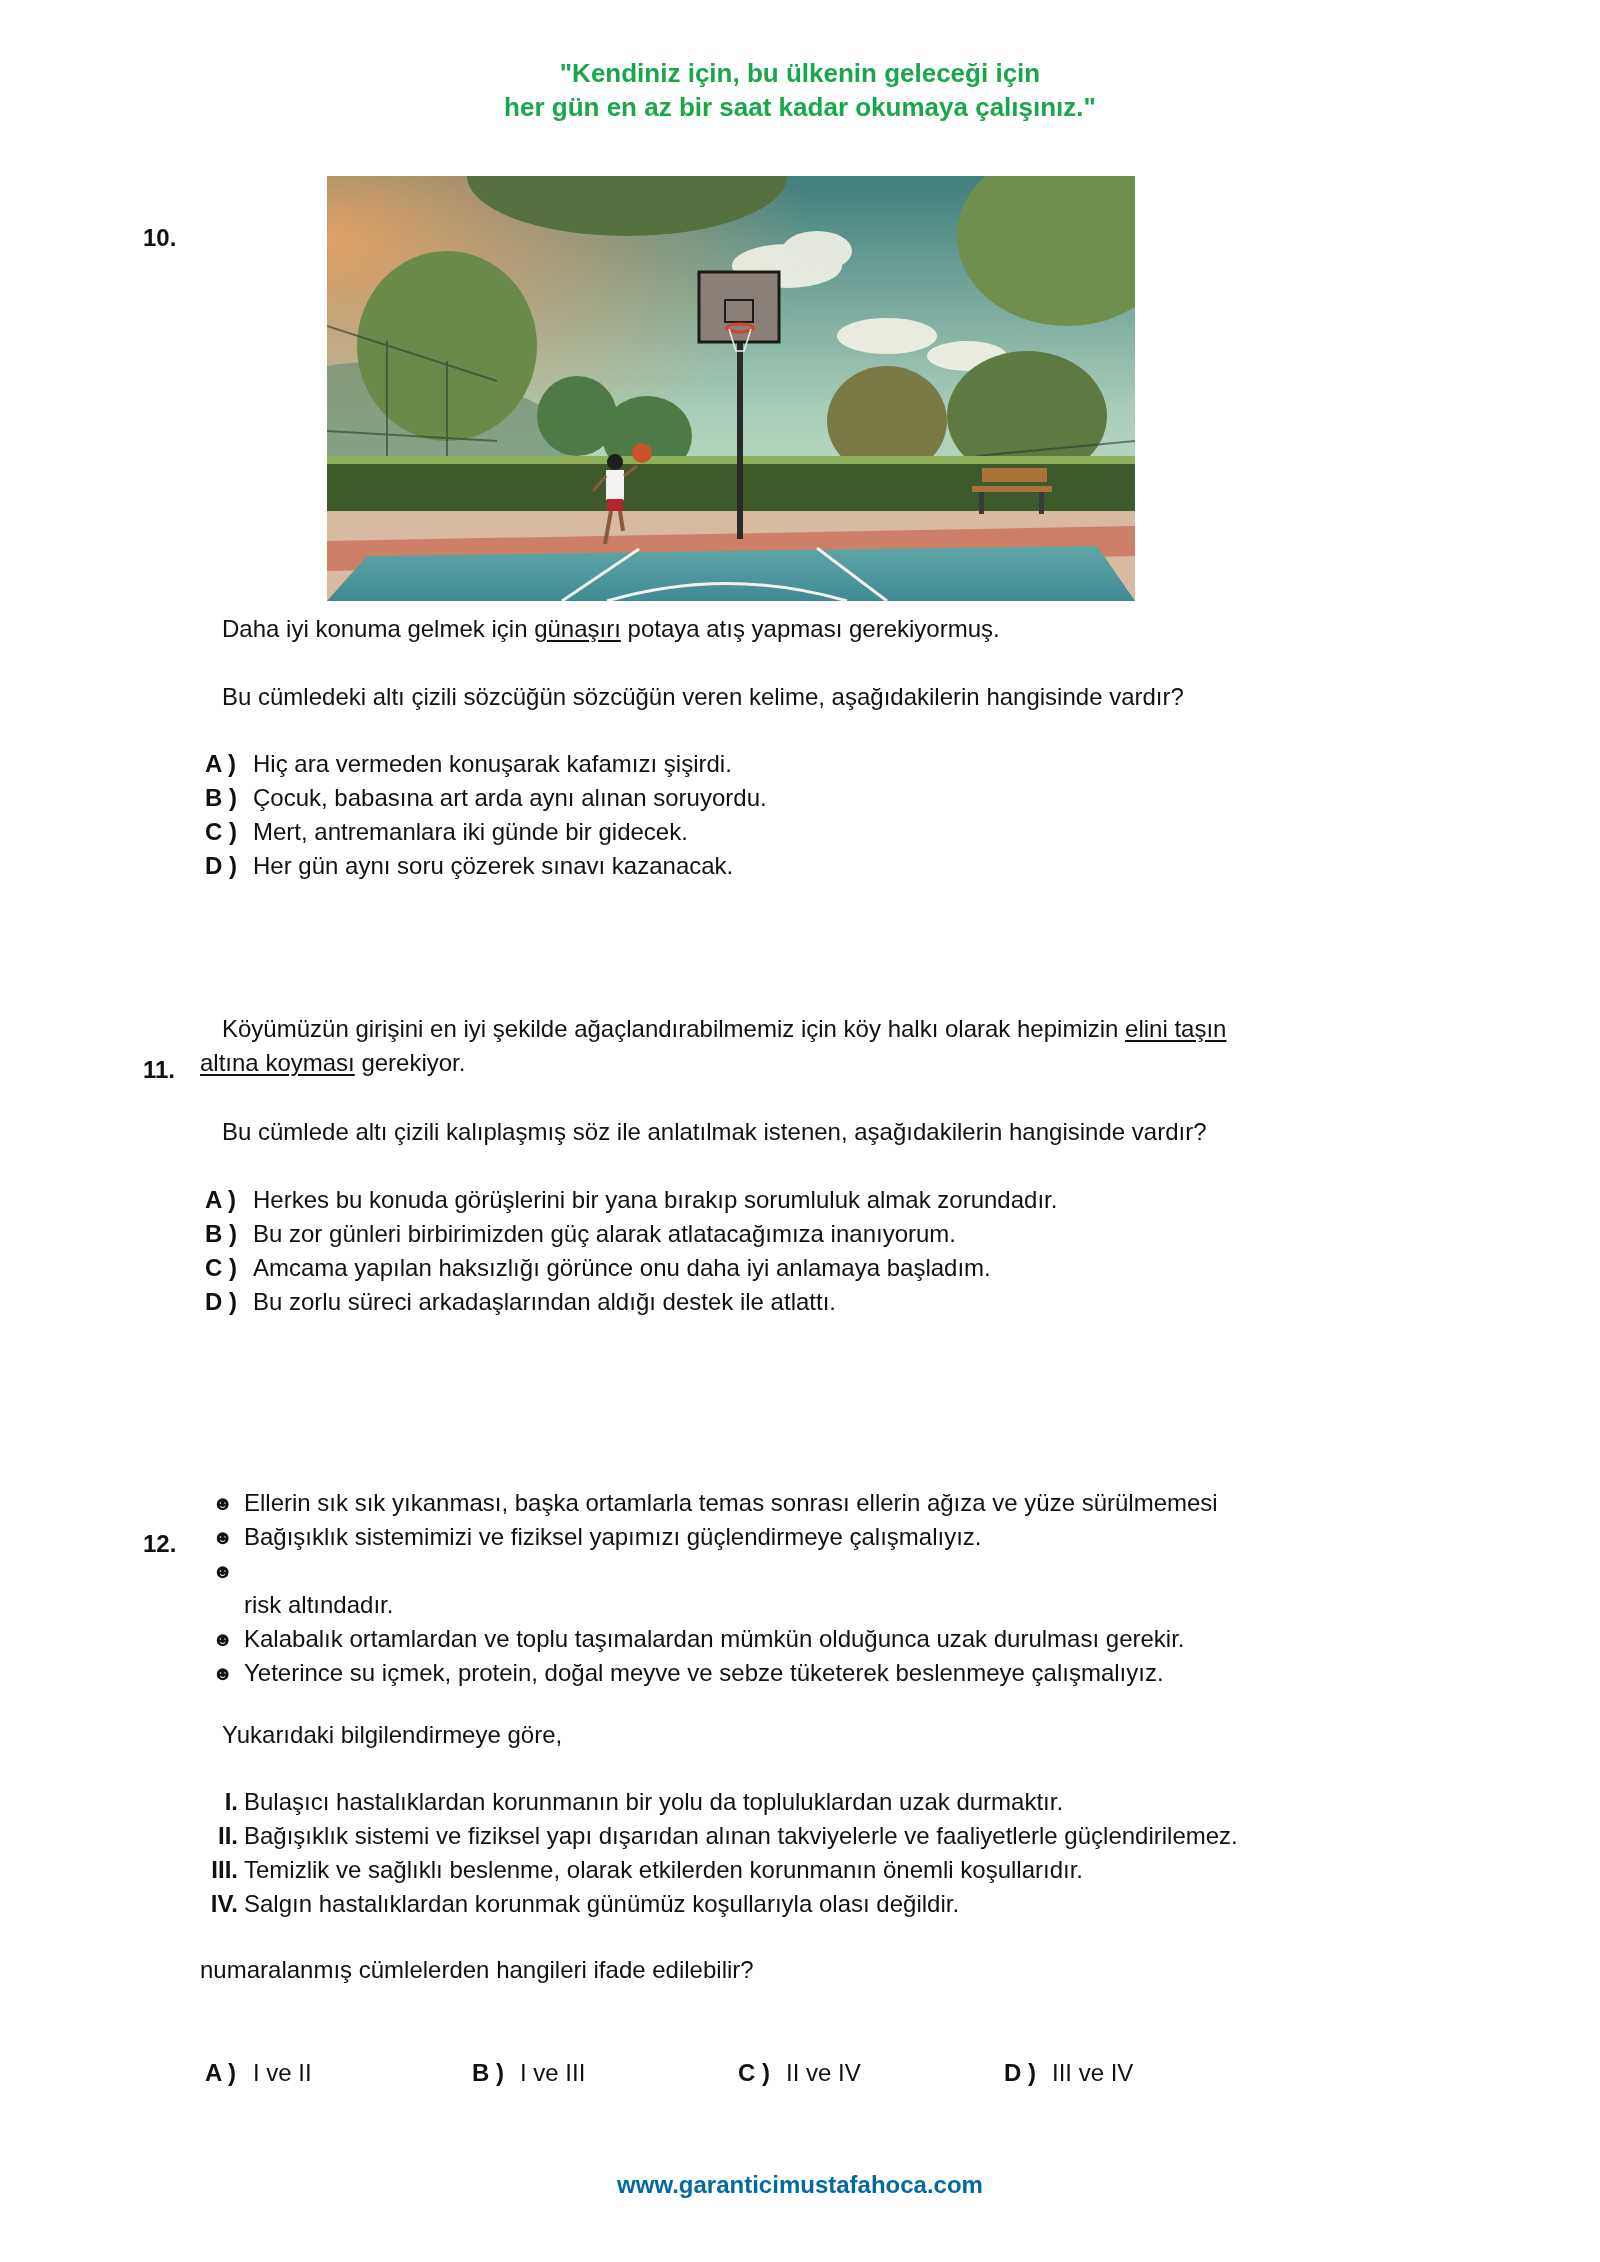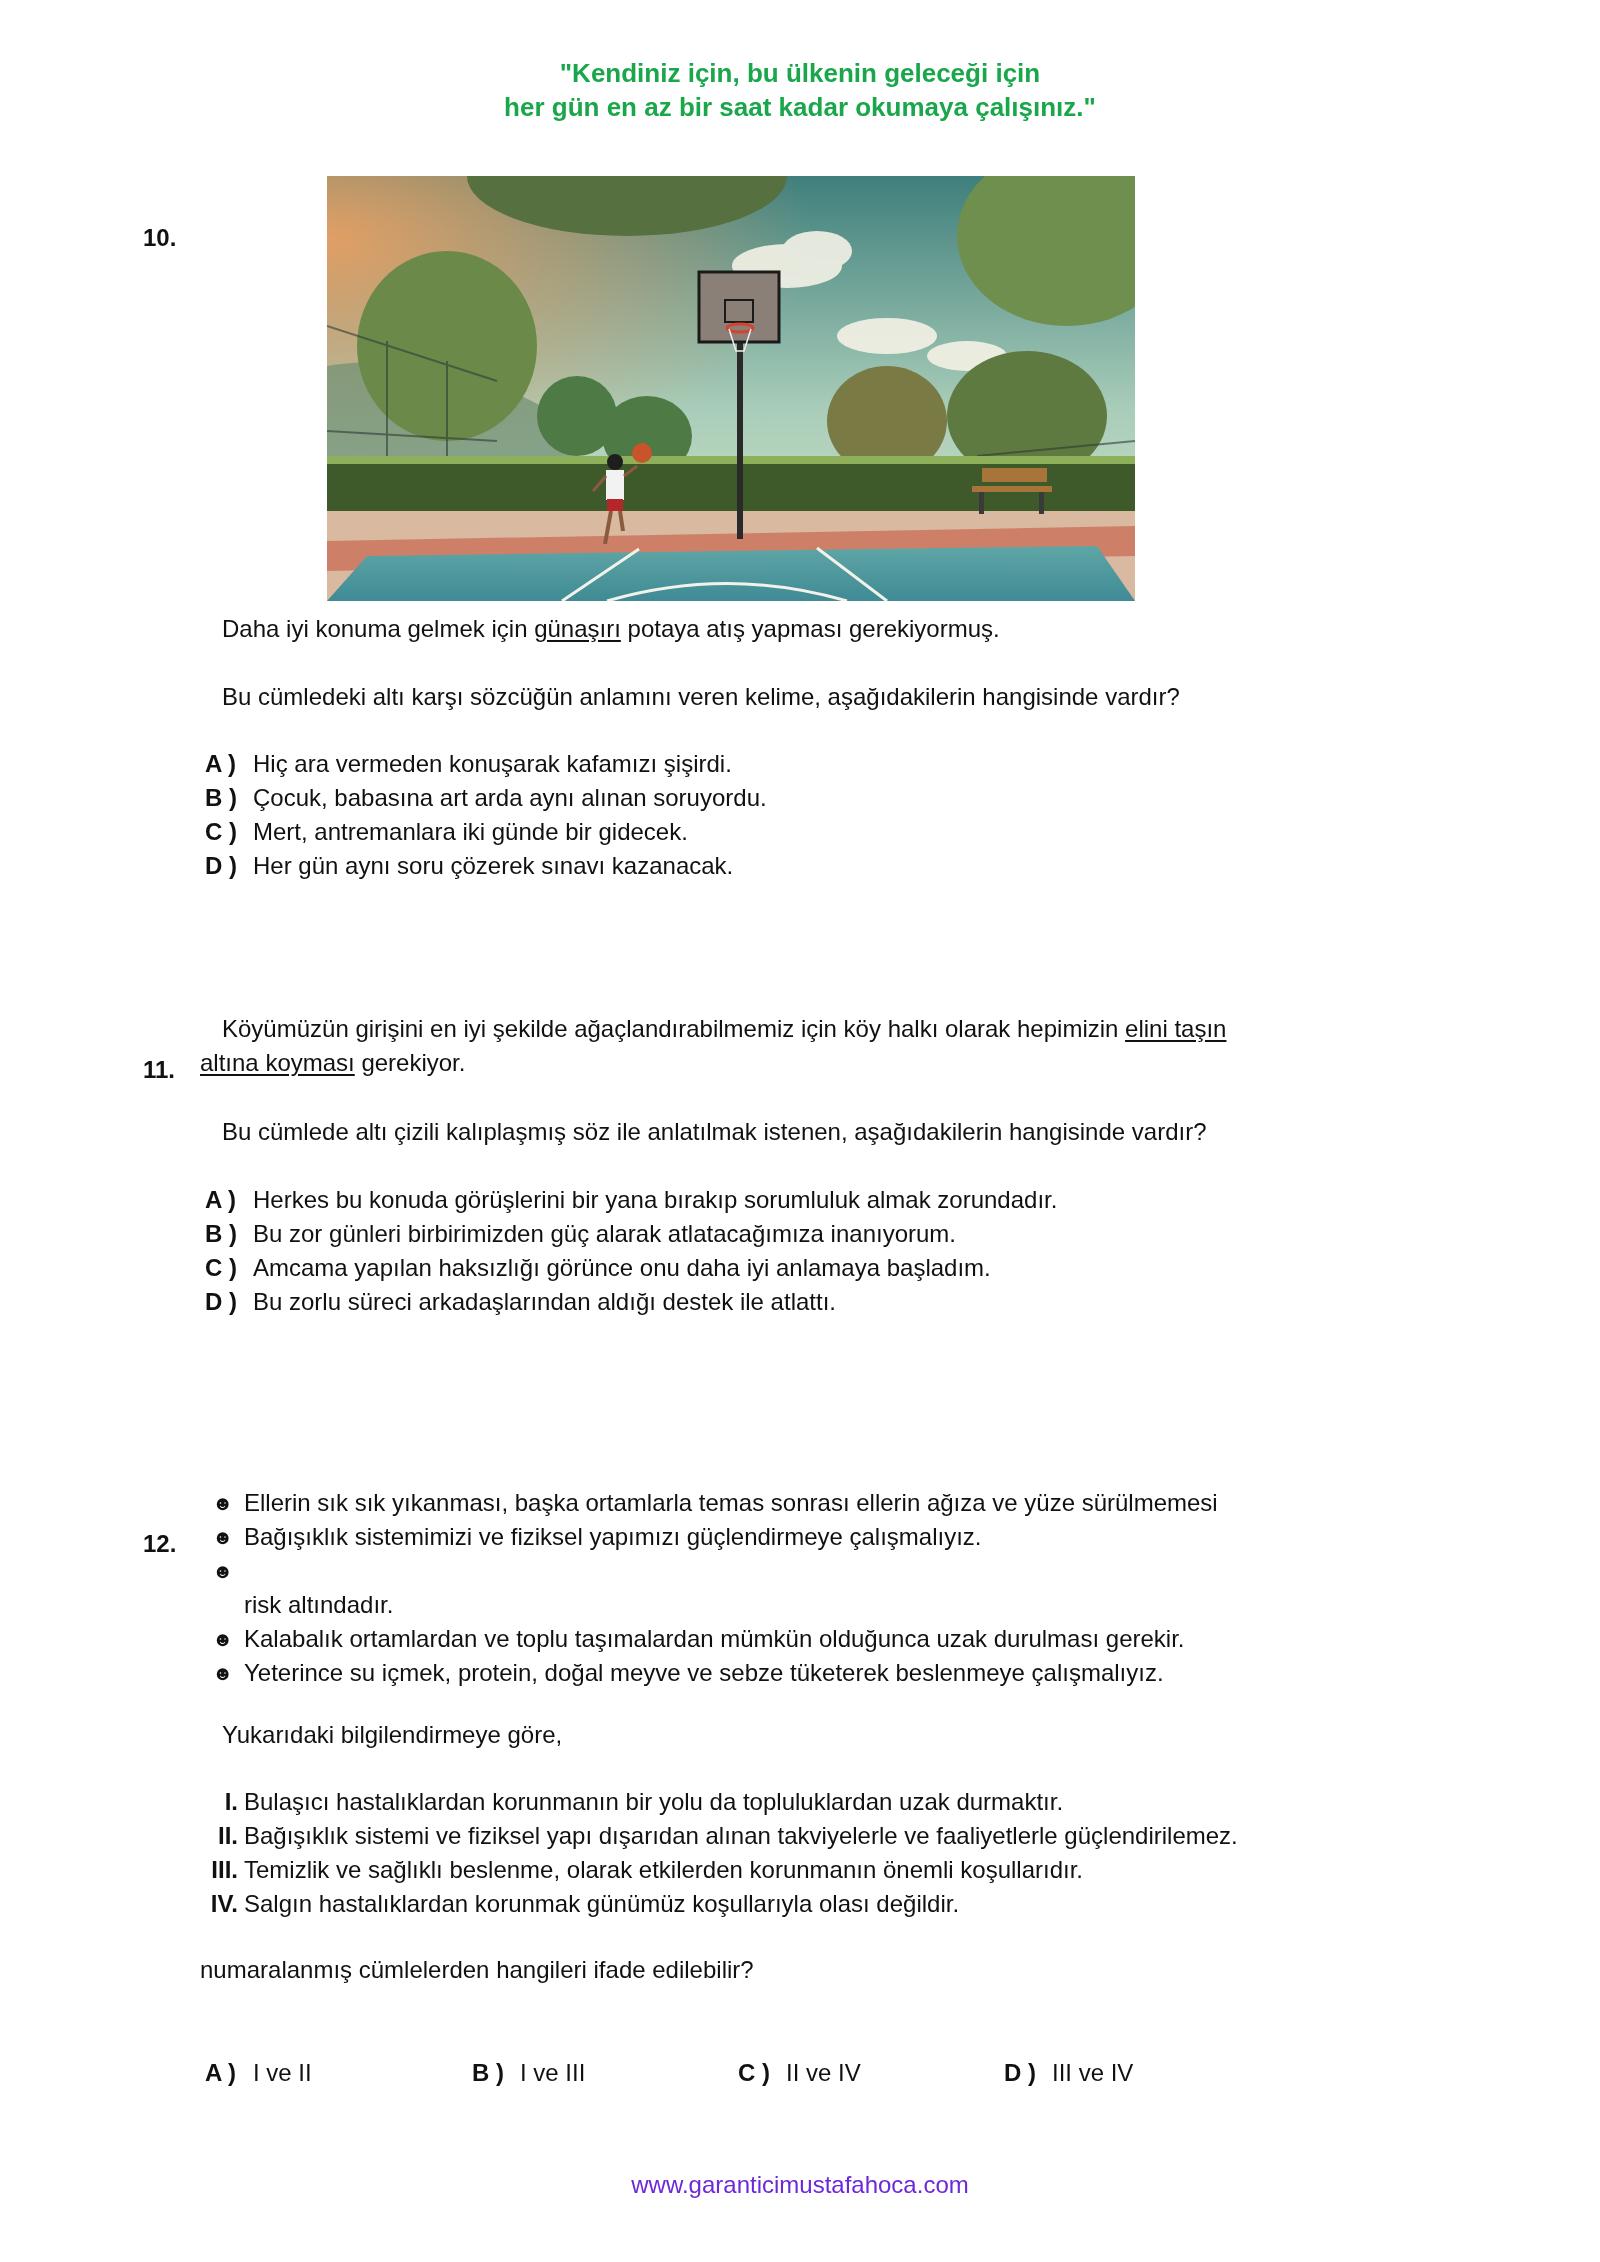--- a/index.html
+++ b/index.html
@@ -10,21 +10,21 @@
            font-size: 26px; line-height: 34px; top: 56px; }
   .qnum { font-weight: bold; font-size: 24px; margin-top: 40px; }
   .txt { font-size: 24px; line-height: 34px; white-space: nowrap; text-align: right; }
   .u { text-decoration: underline; text-underline-offset: 3px; }
   .opt { display: flex; font-size: 24px; line-height: 34px; white-space: nowrap; }
   .opt .lbl { font-weight: bold; width: 48px; flex: none; }
   .bul { display: flex; font-size: 24px; line-height: 34px; }
   .bul .b { width: 32px; flex: none; font-size: 20px; }
   .rom { display: flex; font-size: 24px; line-height: 34px; white-space: nowrap; }
   .rom .r { width: 48px; flex: none; text-align: right; padding-right: 6px; font-weight: bold; box-sizing: border-box; }
-  .footer { left: 0; width: 1600px; text-align: center; color: #6d28d9; font-size: 24px; top: 2171px; }
+  .footer { left: 0; width: 1600px; text-align: center; color: #0369a1; font-size: 24px; top: 2171px; font-weight: bold; }
   .photo { left: 327px; top: 176px; width: 808px; height: 425px; overflow: hidden; }
 </style>
 </head>
 <body>
 
 <div class="abs motto">
   <div>"Kendiniz için, bu ülkenin geleceği için</div>
   <div>her gün en az bir saat kadar okumaya çalışınız."</div>
 </div>
 
@@ -112,21 +112,21 @@
       <line x1="279" y1="300" x2="266" y2="315" stroke="#8a5a3c" stroke-width="3"></line>
       <line x1="297" y1="300" x2="310" y2="290" stroke="#8a5a3c" stroke-width="3"></line>
       <circle cx="315" cy="277" r="10" fill="#c9542b"></circle>
     </g>
   </svg>
 </div>
 
 <div class="abs txt" style="left:222px; top:612px;">
   <span>Daha iyi konuma gelmek için </span><span class="u">günaşırı</span><span> potaya atış yapması gerekiyormuş.</span>
 </div>
-<div class="abs txt" style="left:222px; top:680px;">Bu cümledeki altı karşı sözcüğün anlamını veren kelime, aşağıdakilerin hangisinde vardır?</div>
+<div class="abs txt" style="left:222px; top:680px;">Bu cümledeki altı çizili sözcüğün sözcüğün veren kelime, aşağıdakilerin hangisinde vardır?</div>
 
 <div class="abs" style="left:205px; top:747px;">
   <div class="opt">
       <span class="lbl">A )</span>
       <span>Hiç ara vermeden konuşarak kafamızı şişirdi.</span>
     </div>
   <div class="opt">
       <span class="lbl">B )</span>
       <span>Çocuk, babasına art arda aynı alınan soruyordu.</span>
     </div>

